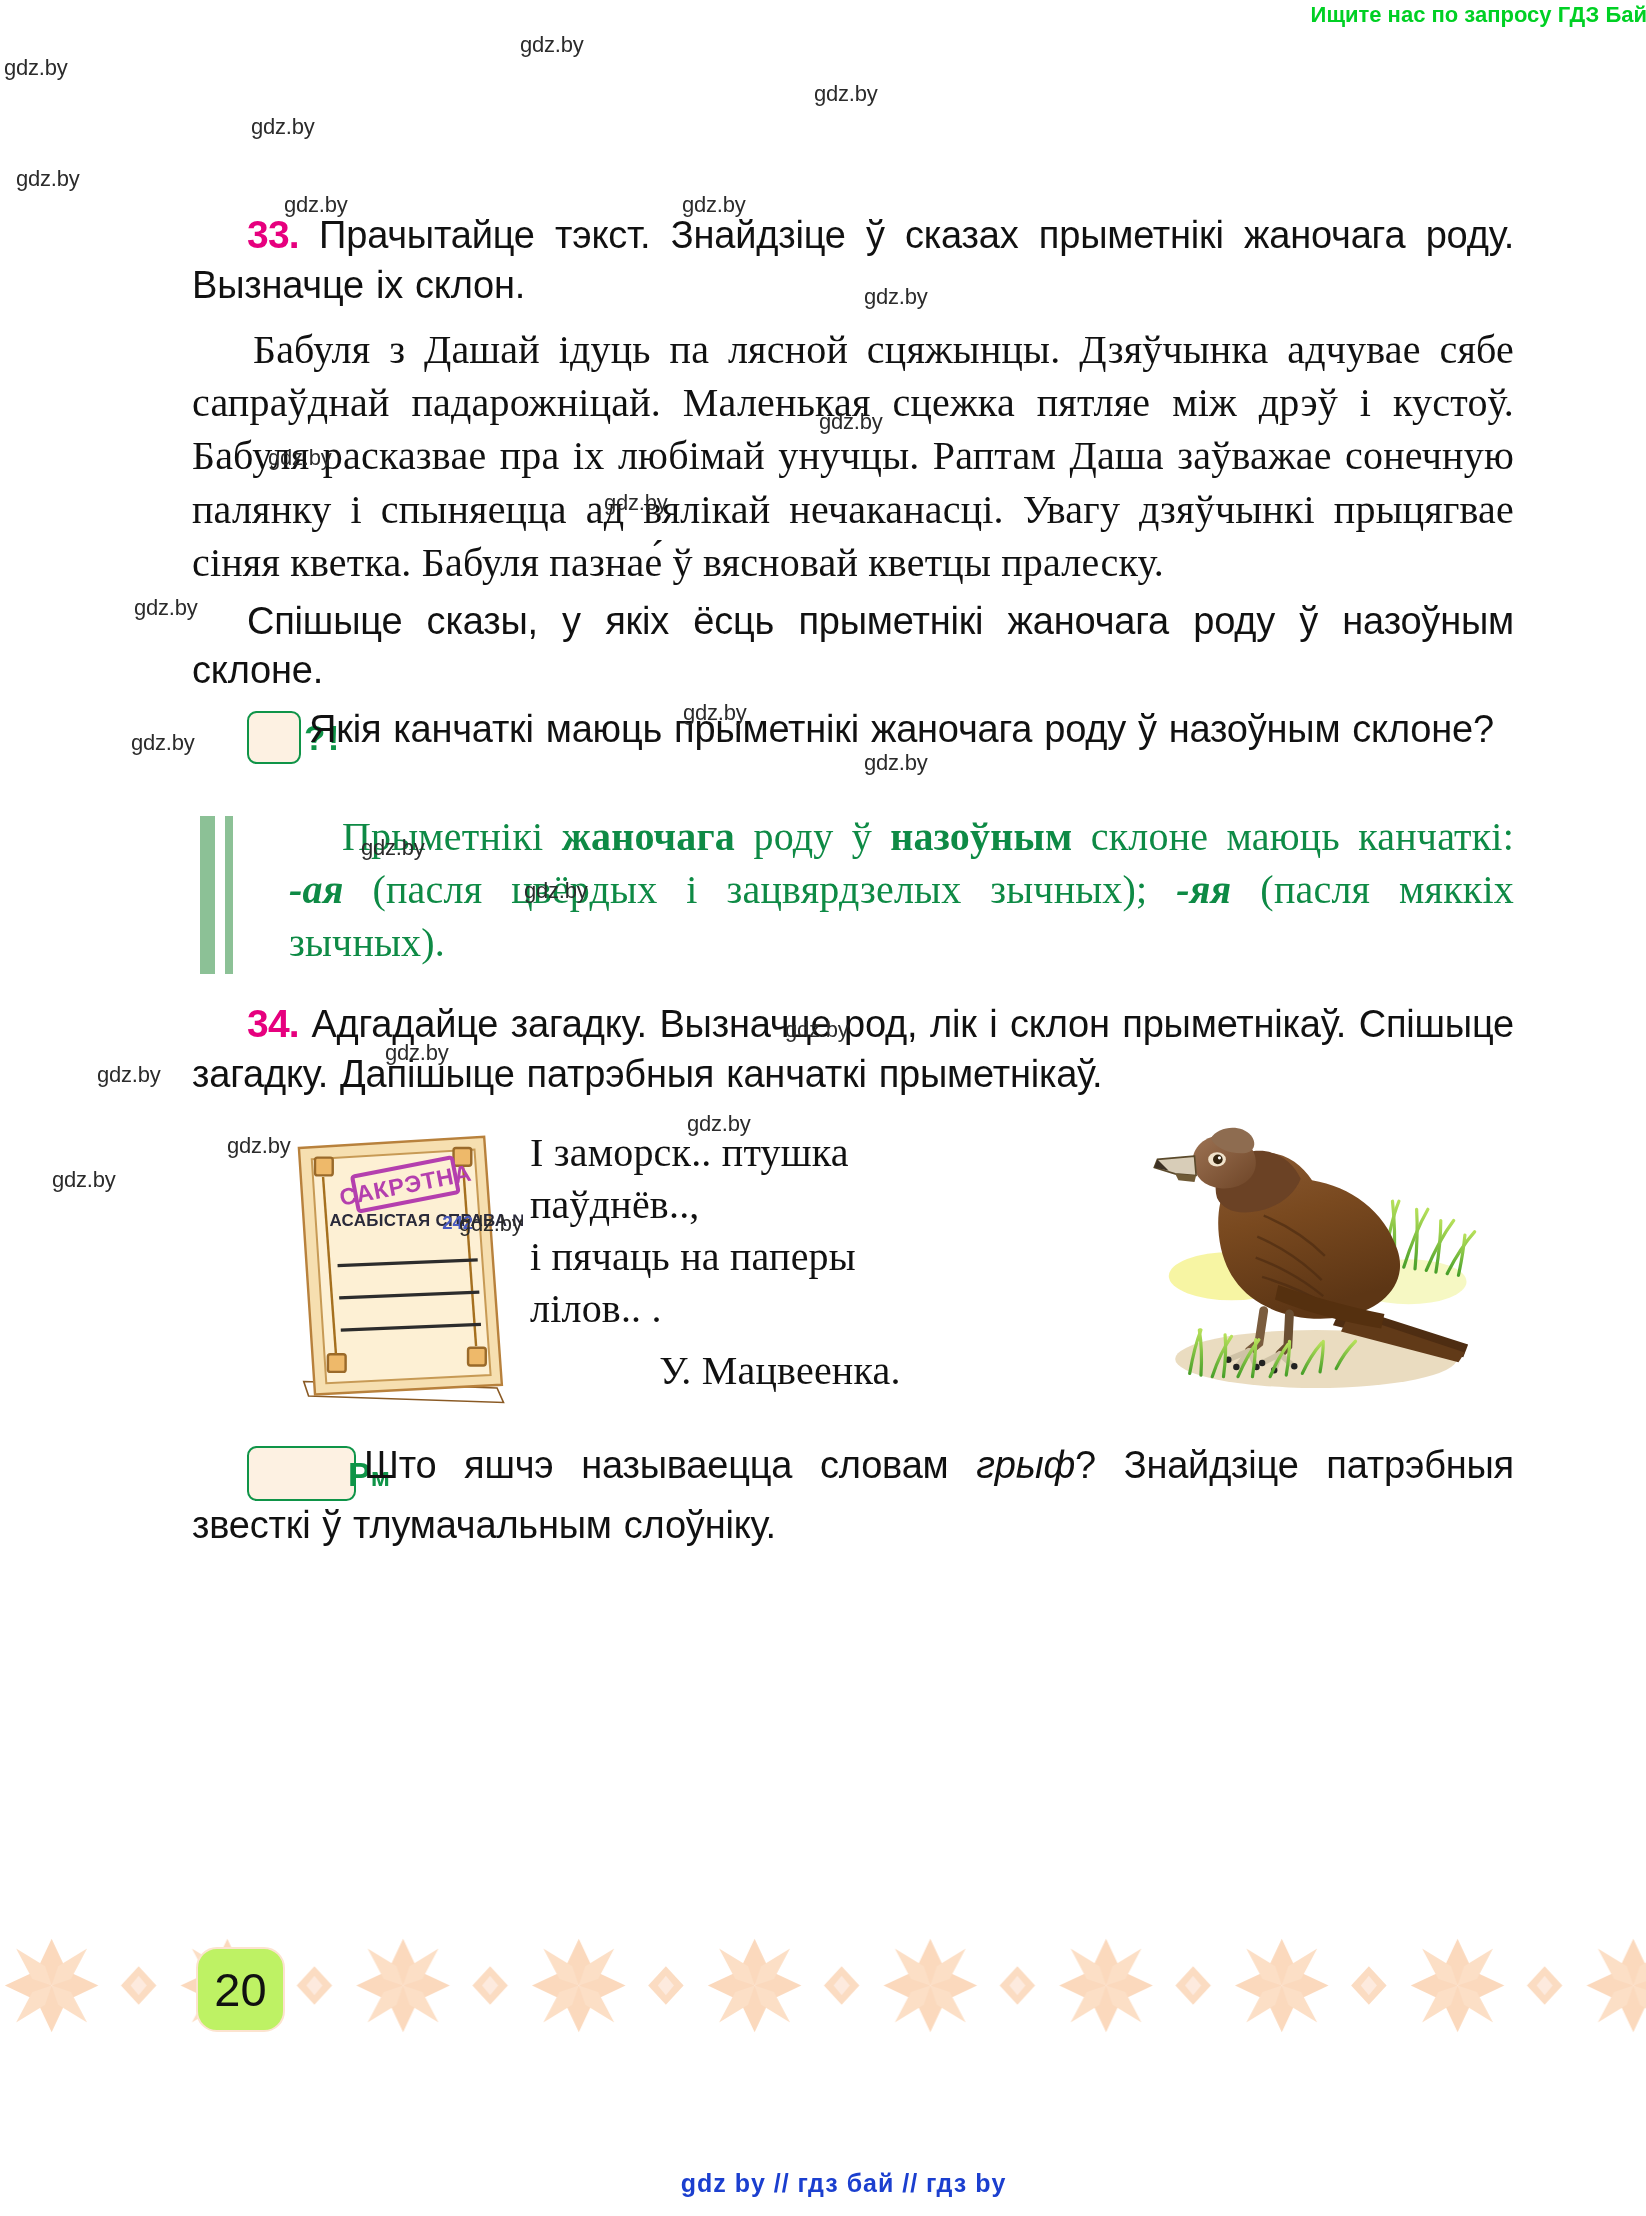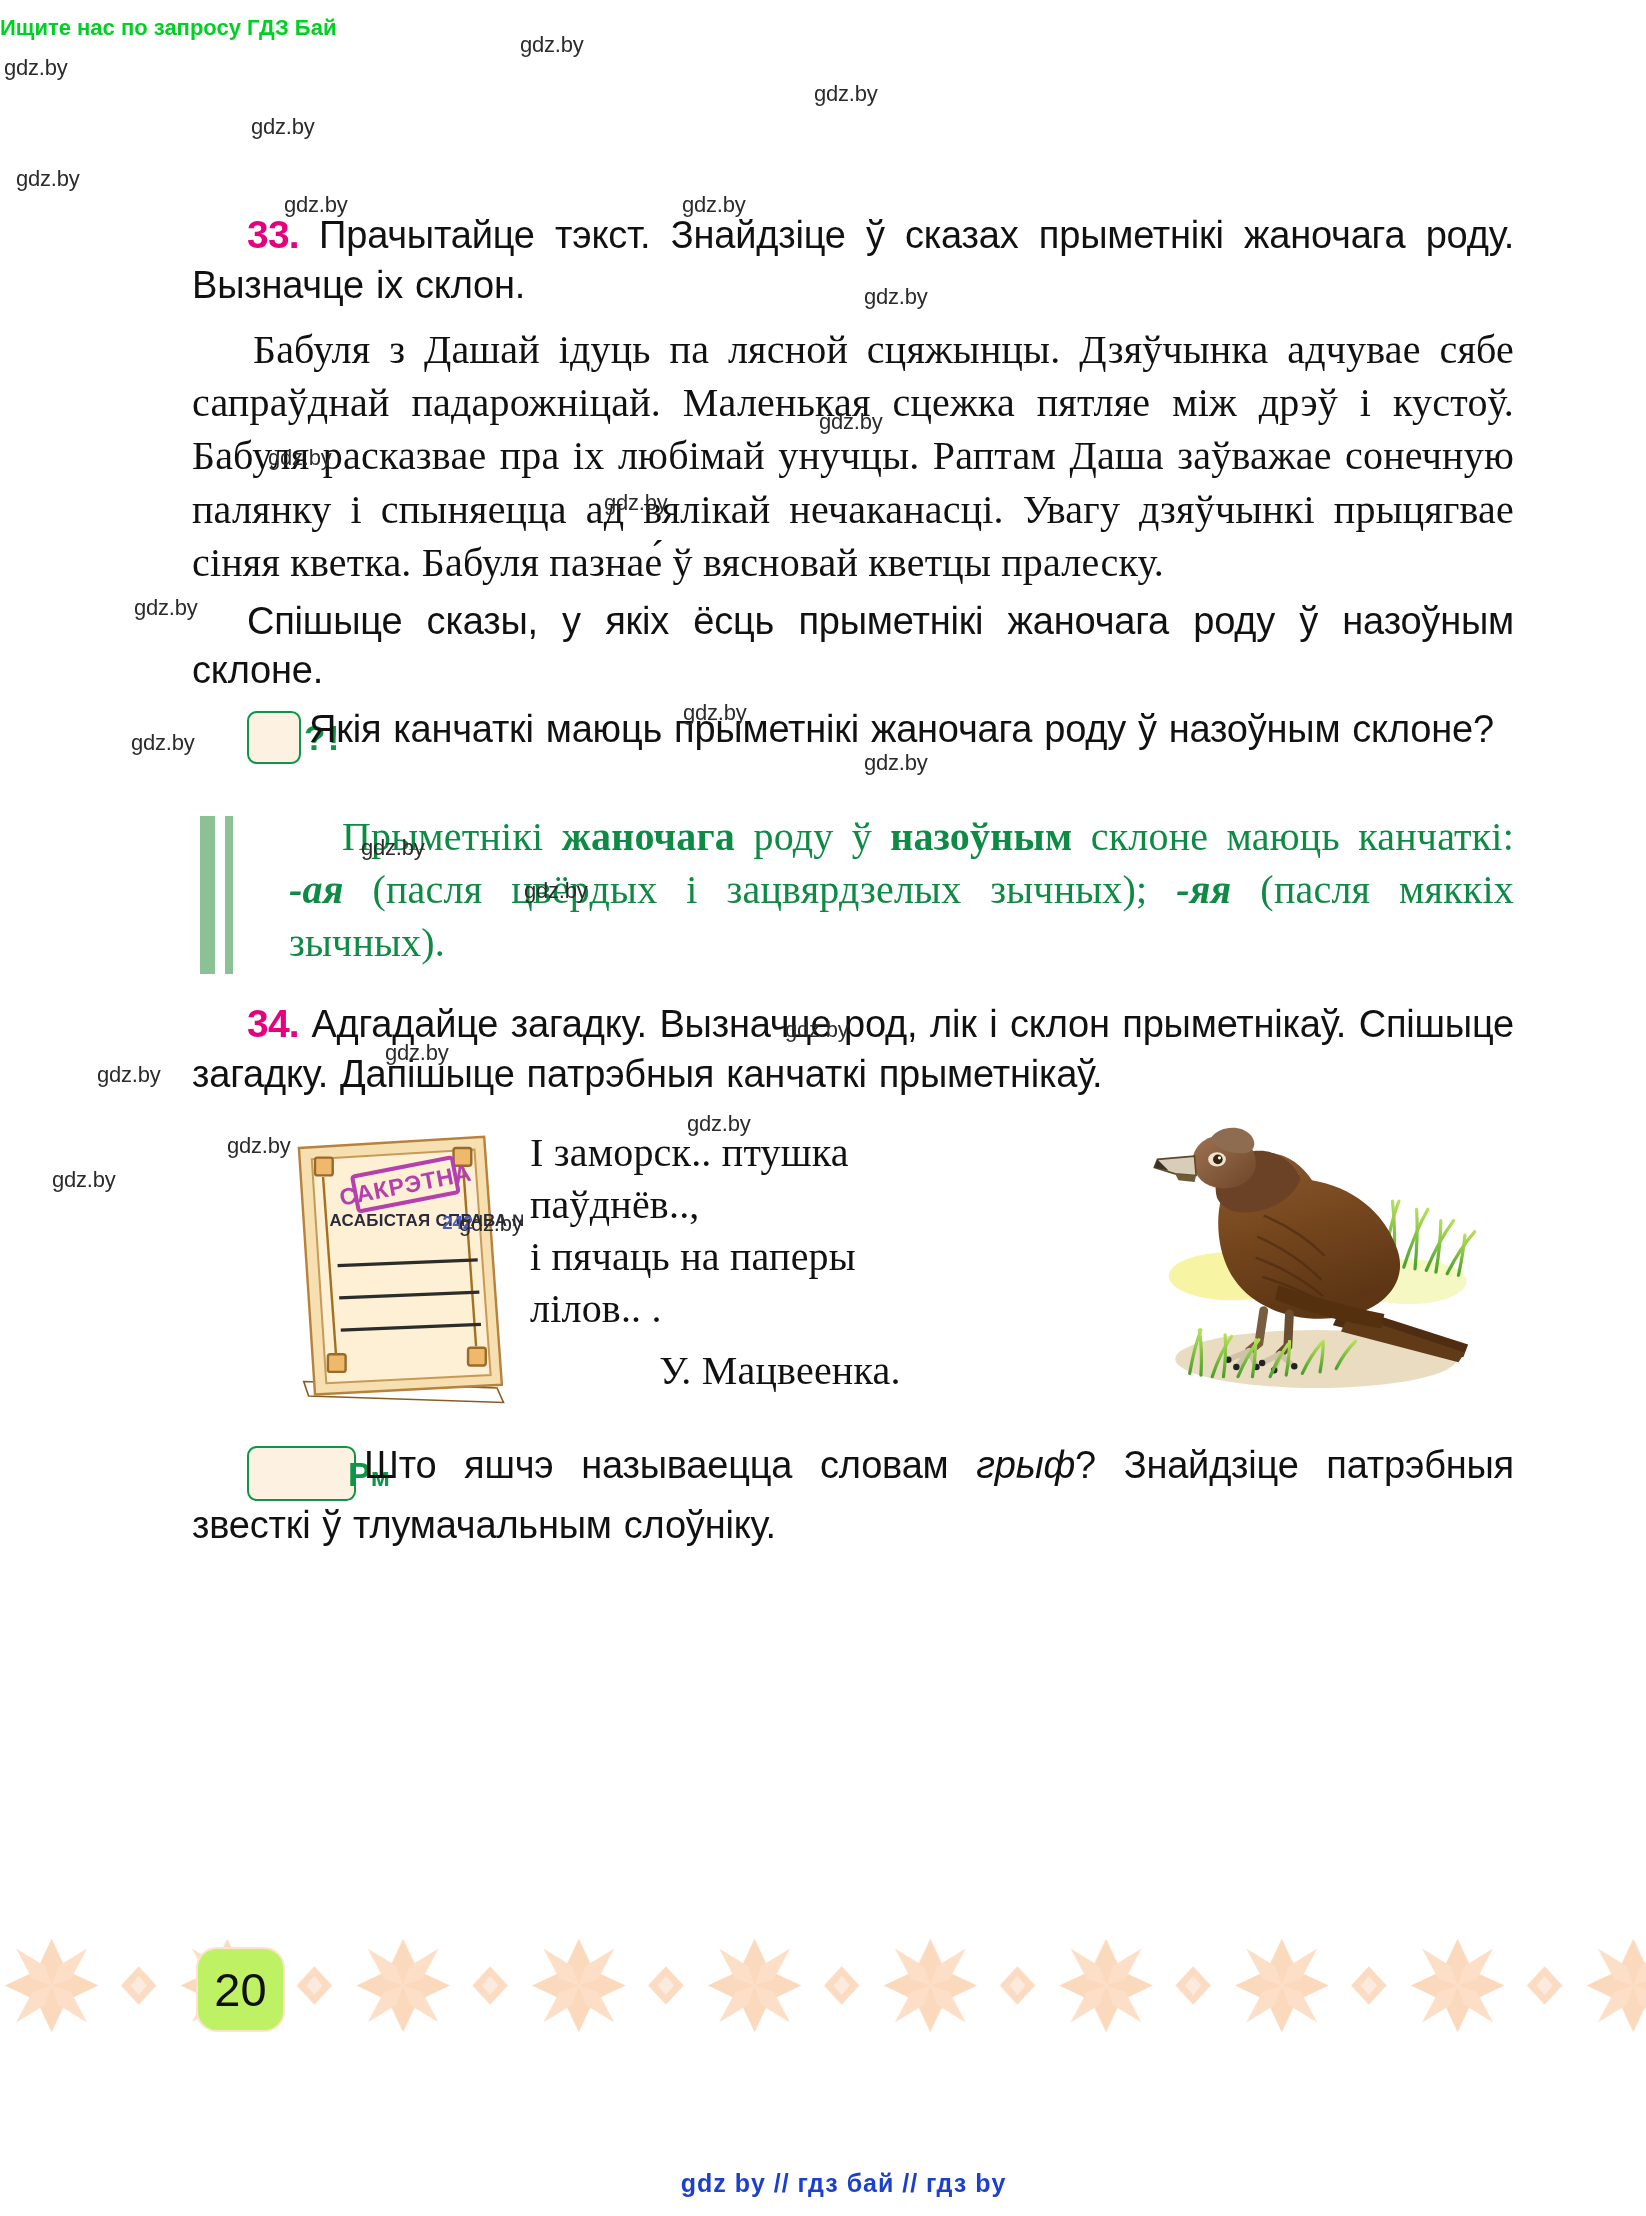--- a/index.html
+++ b/index.html
@@ -25,27 +25,26 @@
     white-space: nowrap;
     letter-spacing: -0.2px;
     z-index: 30;
     pointer-events: none;
   }
   .wm-header {
     position: absolute;
     top: 1.6px;
     left: 0;
     width: 1647px;
-    text-align: left;
+    text-align: right;
     color: #00d024;
     font-size: 22px;
     font-weight: 700;
     font-family: "Liberation Sans", sans-serif;
     z-index: 30;
-    margin-top: 13px;
   }
   .wm-footer {
     position: absolute;
     bottom: 17.7px;
     left: 0;
     width: 1647px;
     text-align: center;
     color: #1b3fcf;
     font-size: 25px;
     font-weight: 700;

